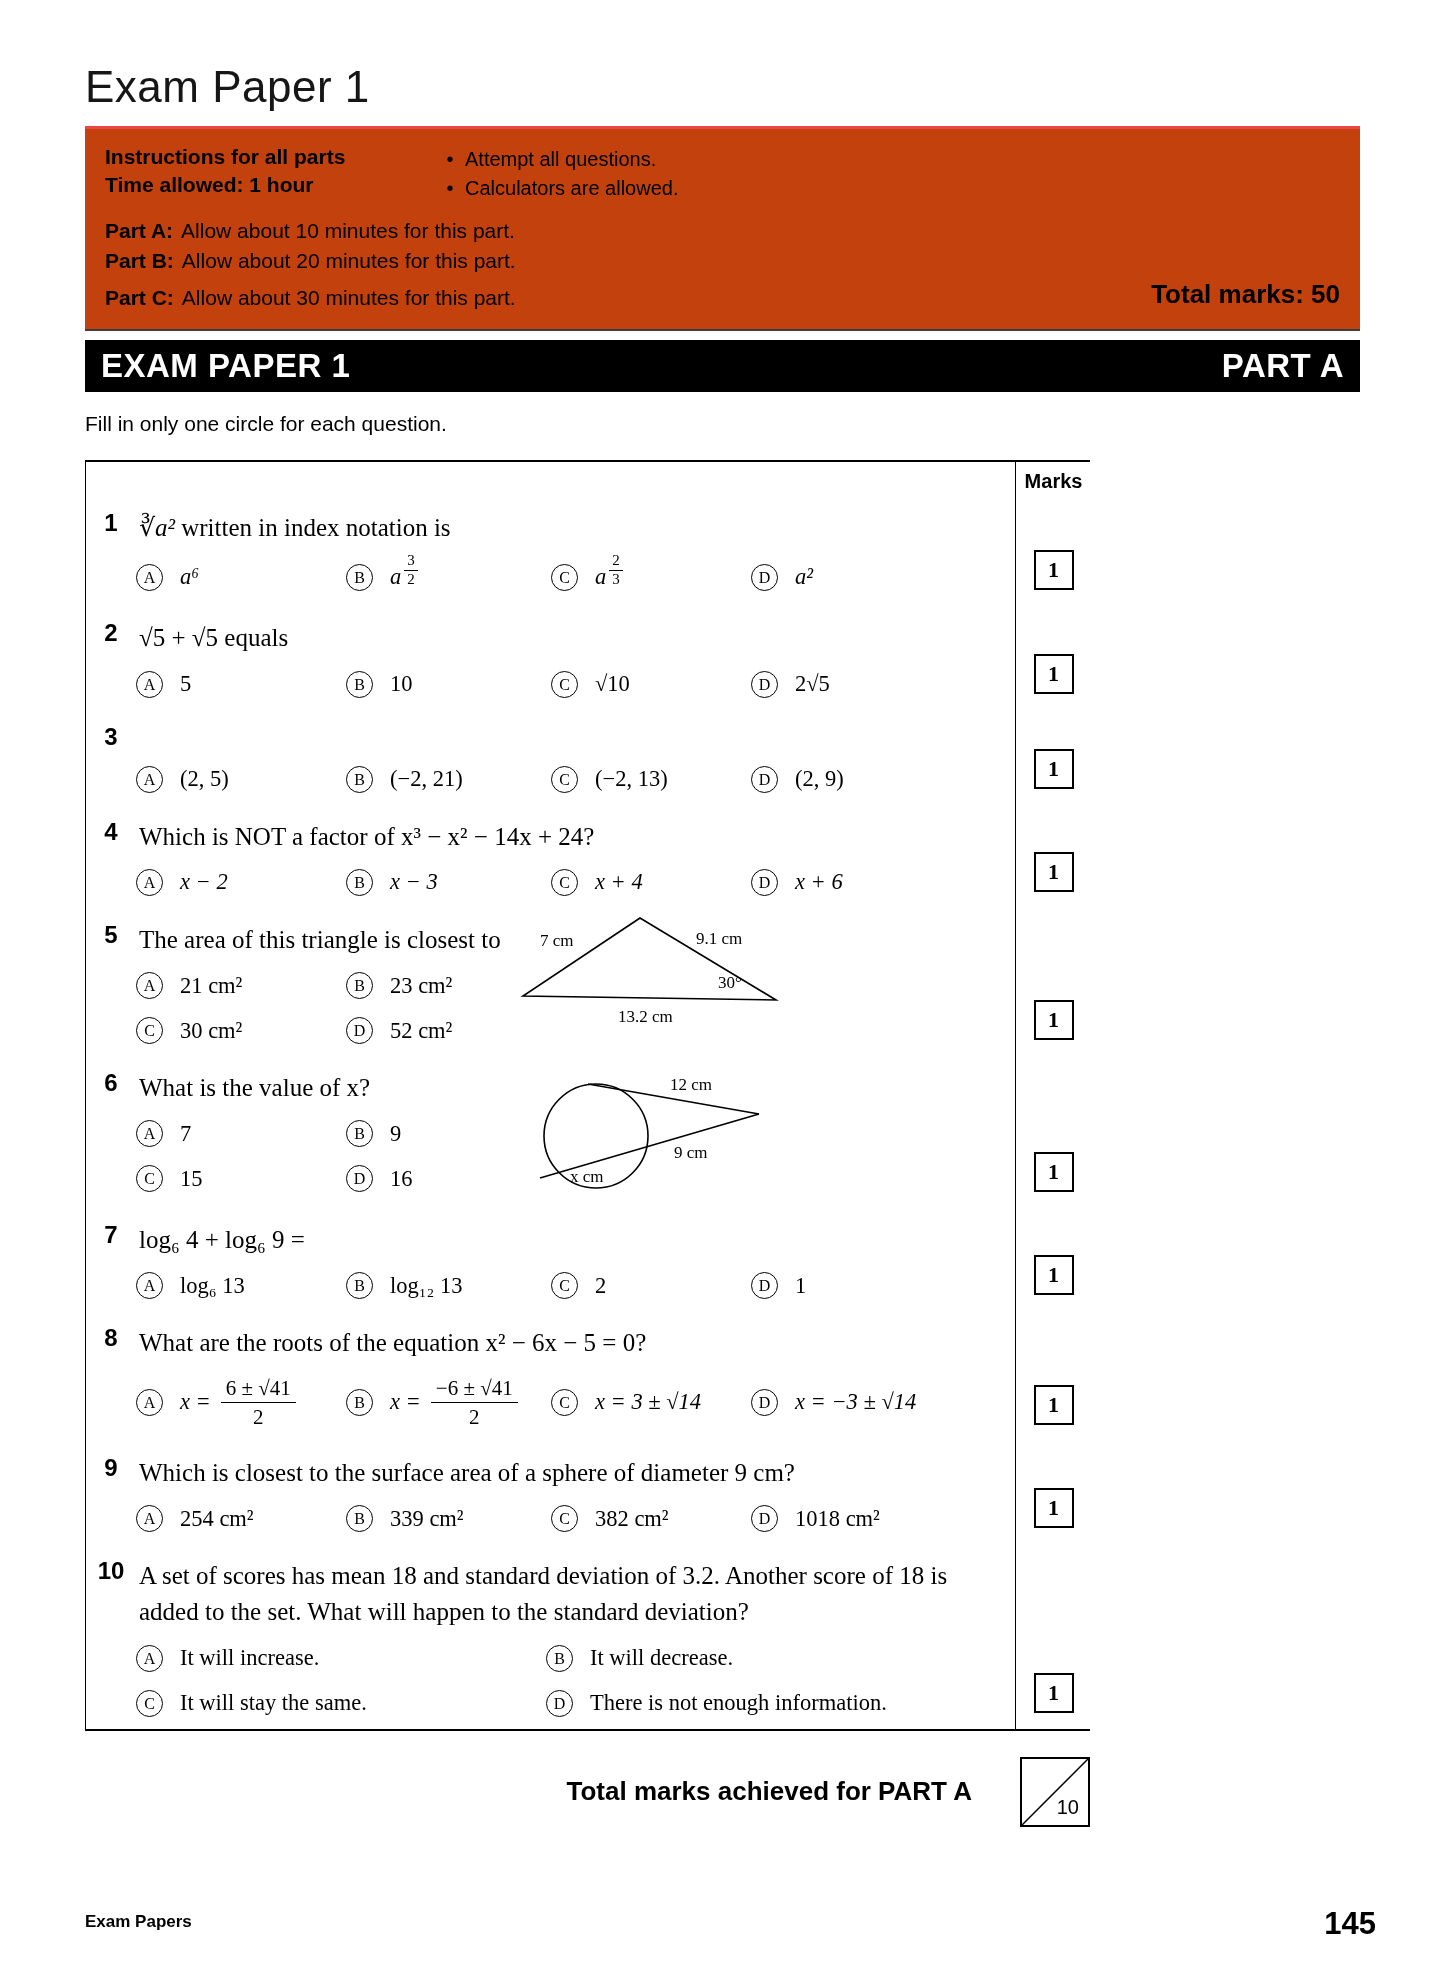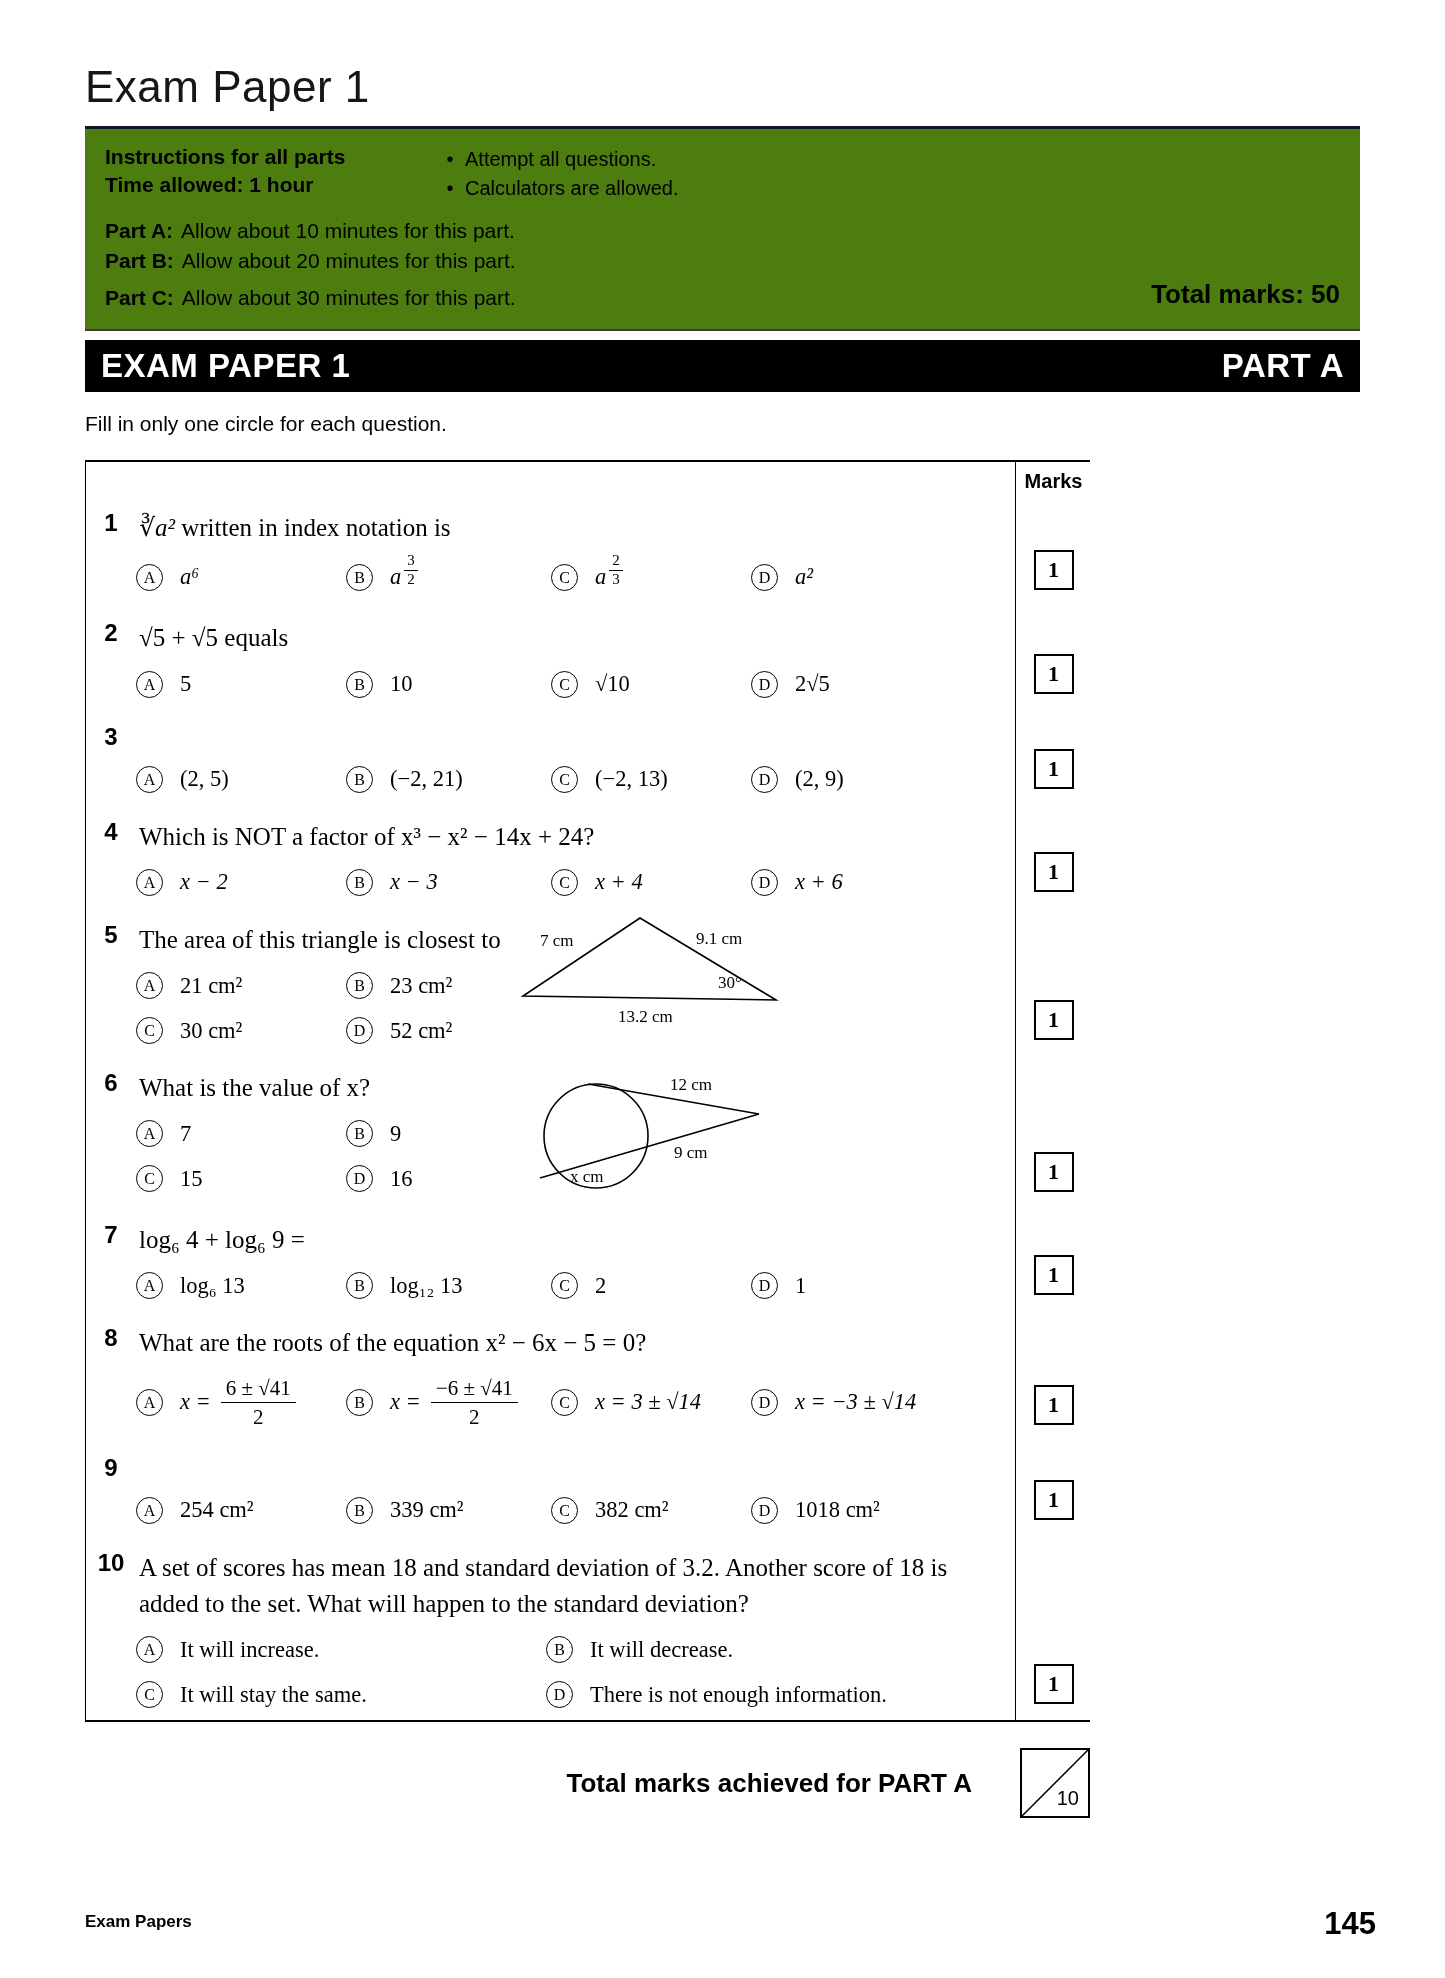--- a/index.html
+++ b/index.html
@@ -1,20 +1,20 @@
 <!DOCTYPE html>
 <html><head>
 <meta charset="utf-8">
 <style>
   *{margin:0;padding:0;box-sizing:border-box;}
   html,body{background:#fff;}
   body{width:1445px;height:1978px;position:relative;font-family:"Liberation Sans","DejaVu Sans",sans-serif;color:#000;}
   .sheet{position:absolute;inset:0;padding:62px 85px 16px;}
   .title{font-size:44px;font-weight:400;color:#161616;letter-spacing:.5px;margin-bottom:14px;}
-  .instructions{background:#4d7c0f;border-top:3px solid #0f172a;border-bottom:2px solid #3d3d3d;padding:14px 20px 16px;}
+  .instructions{background:#c2410c;border-top:3px solid #ef4444;border-bottom:2px solid #3d3d3d;padding:14px 20px 16px;}
   .instr-top{display:flex;margin-bottom:13px;}
   .instr-left{width:330px;}
   .instr-left > div{font-weight:700;font-size:21px;line-height:1.35;}
   .instr-bullets{font-size:20px;line-height:1.45;padding-top:2px;}
   .bullet{display:flex;}
   .dot{width:30px;text-align:center;flex:none;}
   .part-line{font-size:21px;line-height:1.42;}
   .pb{font-weight:700;margin-right:8px;}
   .with-total{display:flex;justify-content:space-between;align-items:flex-end;}
   .total-marks{font-weight:700;font-size:26px;}
@@ -359,20 +359,21 @@
           </span>
       </div>
     </div>
     <div class="qm">
         <span class="mbox">1</span>
       </div>
 
     <div class="qc">
       <div class="qline">
         <span class="qnum">9</span>
+        <span class="qtext">Which is closest to the surface area of a sphere of diameter 9 cm?</span>
       </div>
       <div class="opts">
         <span class="opt">
             <span class="circ">A</span>
             <span class="olab">254 cm²</span>
           </span>
         <span class="opt">
             <span class="circ">B</span>
             <span class="olab">339 cm²</span>
           </span>

